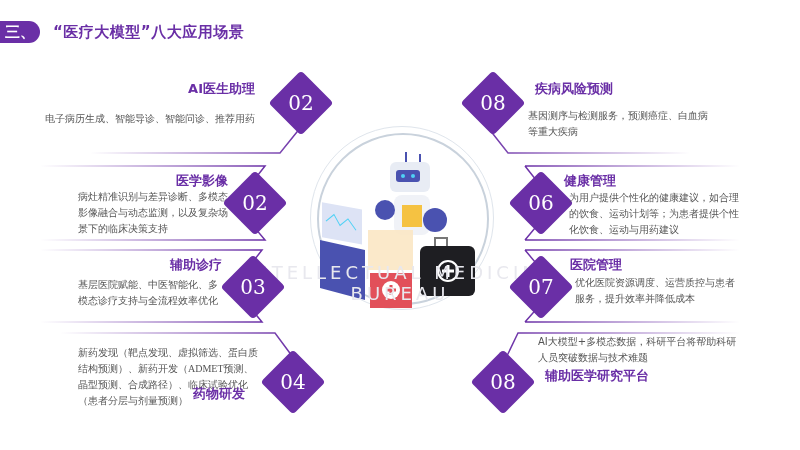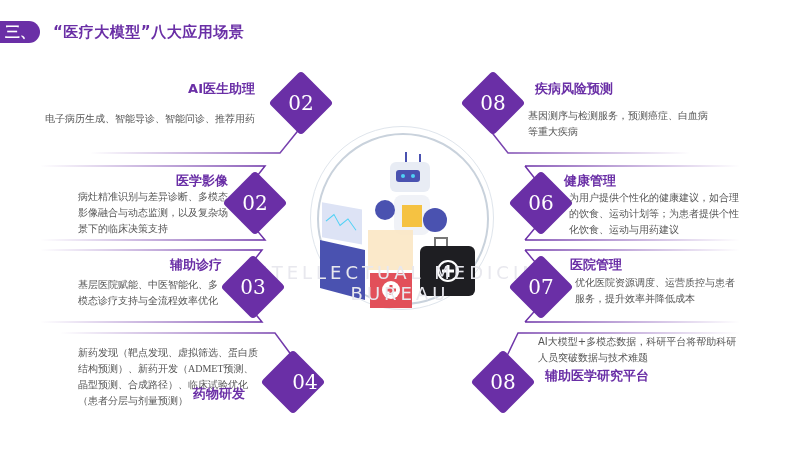--- a/index.html
+++ b/index.html
@@ -120,21 +120,21 @@
   <div class="head r" style="right:578px;top:256px;">辅助诊疗</div>
   <div class="desc" style="left:78px;top:277px;width:140px;">基层医院赋能、中医智能化、多模态诊疗支持与全流程效率优化</div>
   <div class="diamond" style="left:230px;top:264px;"></div>
   <div class="num" style="left:223px;top:275px;">03</div>
 </div>
 
 <div>
   <div class="desc" style="left:78px;top:345px;width:185px;font-family:Liberation Serif, serif;">新药发现（靶点发现、虚拟筛选、蛋白质结构预测）、新药开发（ADMET预测、晶型预测、合成路径）、临床试验优化（患者分层与剂量预测）</div>
   <div class="head r" style="right:555px;top:385px;">药物研发</div>
   <div class="diamond" style="left:270px;top:359px;"></div>
-  <div class="num" style="left:275px;top:370px;">04</div>
+  <div class="num" style="left:263px;top:370px;">04</div>
 </div>
 
 <div>
   <div class="diamond" style="left:470px;top:80px;"></div>
   <div class="num" style="left:463px;top:91px;">08</div>
   <div class="head" style="left:535px;top:80px;">疾病风险预测</div>
   <div class="desc" style="left:528px;top:108px;width:180px;">基因测序与检测服务，预测癌症、白血病等重大疾病</div>
 </div>
 
 <div>

